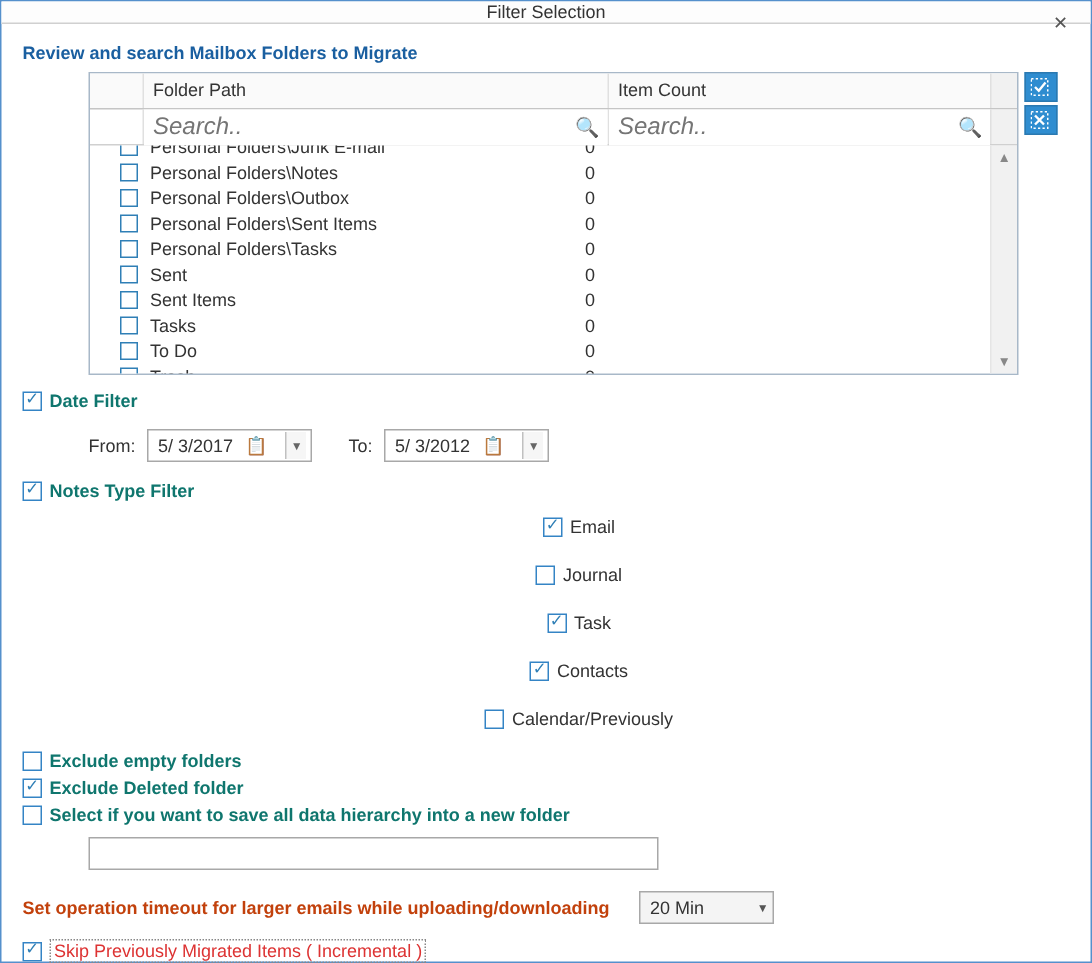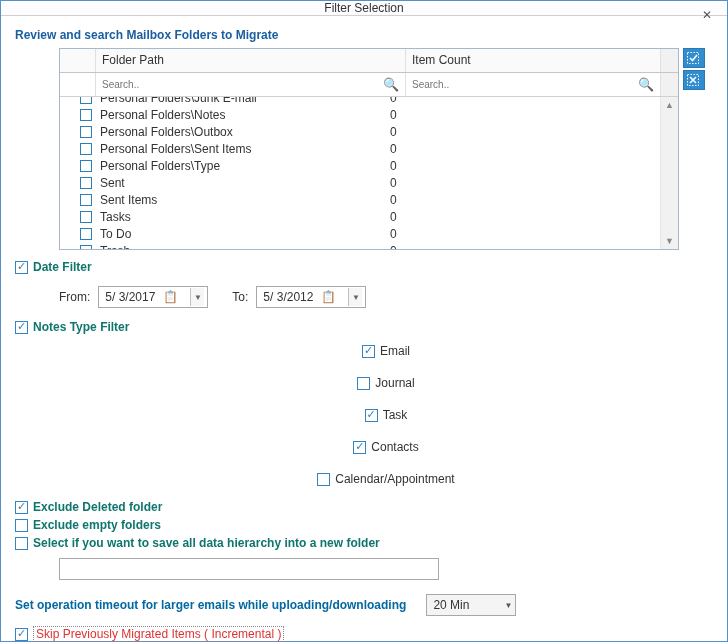--- a/index.html
+++ b/index.html
@@ -89,22 +89,23 @@
   }
   .search-cell {
     position: relative;
     display: flex;
     align-items: center;
   }
   .search-cell input {
     border: none;
     width: 100%;
     padding: 3px 22px 3px 6px;
-    font-size: 10px;
+    font-size: 16px;
     color: #4d7c0f;
+    font-style: italic;
     outline: none;
   }
   .mag {
     position: absolute;
     right: 5px;
     top: 4px;
     color: #2f7fb6;
     font-size: 13px;
   }
   .grid-body {
@@ -266,21 +267,21 @@
                 <div class="cell-cb">
                   <input type="checkbox" style="">
                 </div>
                 <div class="cell-path">Personal Folders\Sent Items</div>
                 <div class="cell-count">0</div>
               </div>
               <div class="row">
                 <div class="cell-cb">
                   <input type="checkbox" style="">
                 </div>
-                <div class="cell-path">Personal Folders\Type</div>
+                <div class="cell-path">Personal Folders\Tasks</div>
                 <div class="cell-count">0</div>
               </div>
               <div class="row">
                 <div class="cell-cb">
                   <input type="checkbox" style="">
                 </div>
                 <div class="cell-path">Sent</div>
                 <div class="cell-count">0</div>
               </div>
               <div class="row">
@@ -370,42 +371,42 @@
         <div class="chk-line" style="margin-bottom: 0px;">
           <span class="chk checked"></span>
           <span class="normal-label">Task</span>
         </div>
         <div class="chk-line" style="margin-bottom: 0px;">
           <span class="chk checked"></span>
           <span class="normal-label">Contacts</span>
         </div>
         <div class="chk-line" style="margin-bottom: 0px;">
           <span class="chk"></span>
-          <span class="normal-label">Calendar/Appointment</span>
-        </div>
-      </div>
+          <span class="normal-label">Calendar/Previously</span>
+        </div>
+      </div>
+
+    <div class="chk-line">
+      <span class="chk"></span>
+      <span class="blue-label">Exclude empty folders</span>
+    </div>
 
     <div class="chk-line">
       <span class="chk checked"></span>
       <span class="blue-label">Exclude Deleted folder</span>
     </div>
 
     <div class="chk-line">
       <span class="chk"></span>
-      <span class="blue-label">Exclude empty folders</span>
-    </div>
-
-    <div class="chk-line">
-      <span class="chk"></span>
       <span class="blue-label">Select if you want to save all data hierarchy into a new folder</span>
     </div>
     <input class="folder-input" value="" style="">
 
     <div class="timeout-row">
-      <span class="normal-label" style="font-weight:600; color:#0369a1;">Set operation timeout for larger emails while uploading/downloading</span>
+      <span class="normal-label" style="font-weight:600; color:#c2410c;">Set operation timeout for larger emails while uploading/downloading</span>
       <div class="select">
         <span>20 Min</span>
         <span class="dd">▼</span>
       </div>
     </div>
 
     <div class="chk-line">
       <span class="chk checked"></span>
       <span class="red-label">Skip Previously Migrated Items ( Incremental )</span>
     </div>

